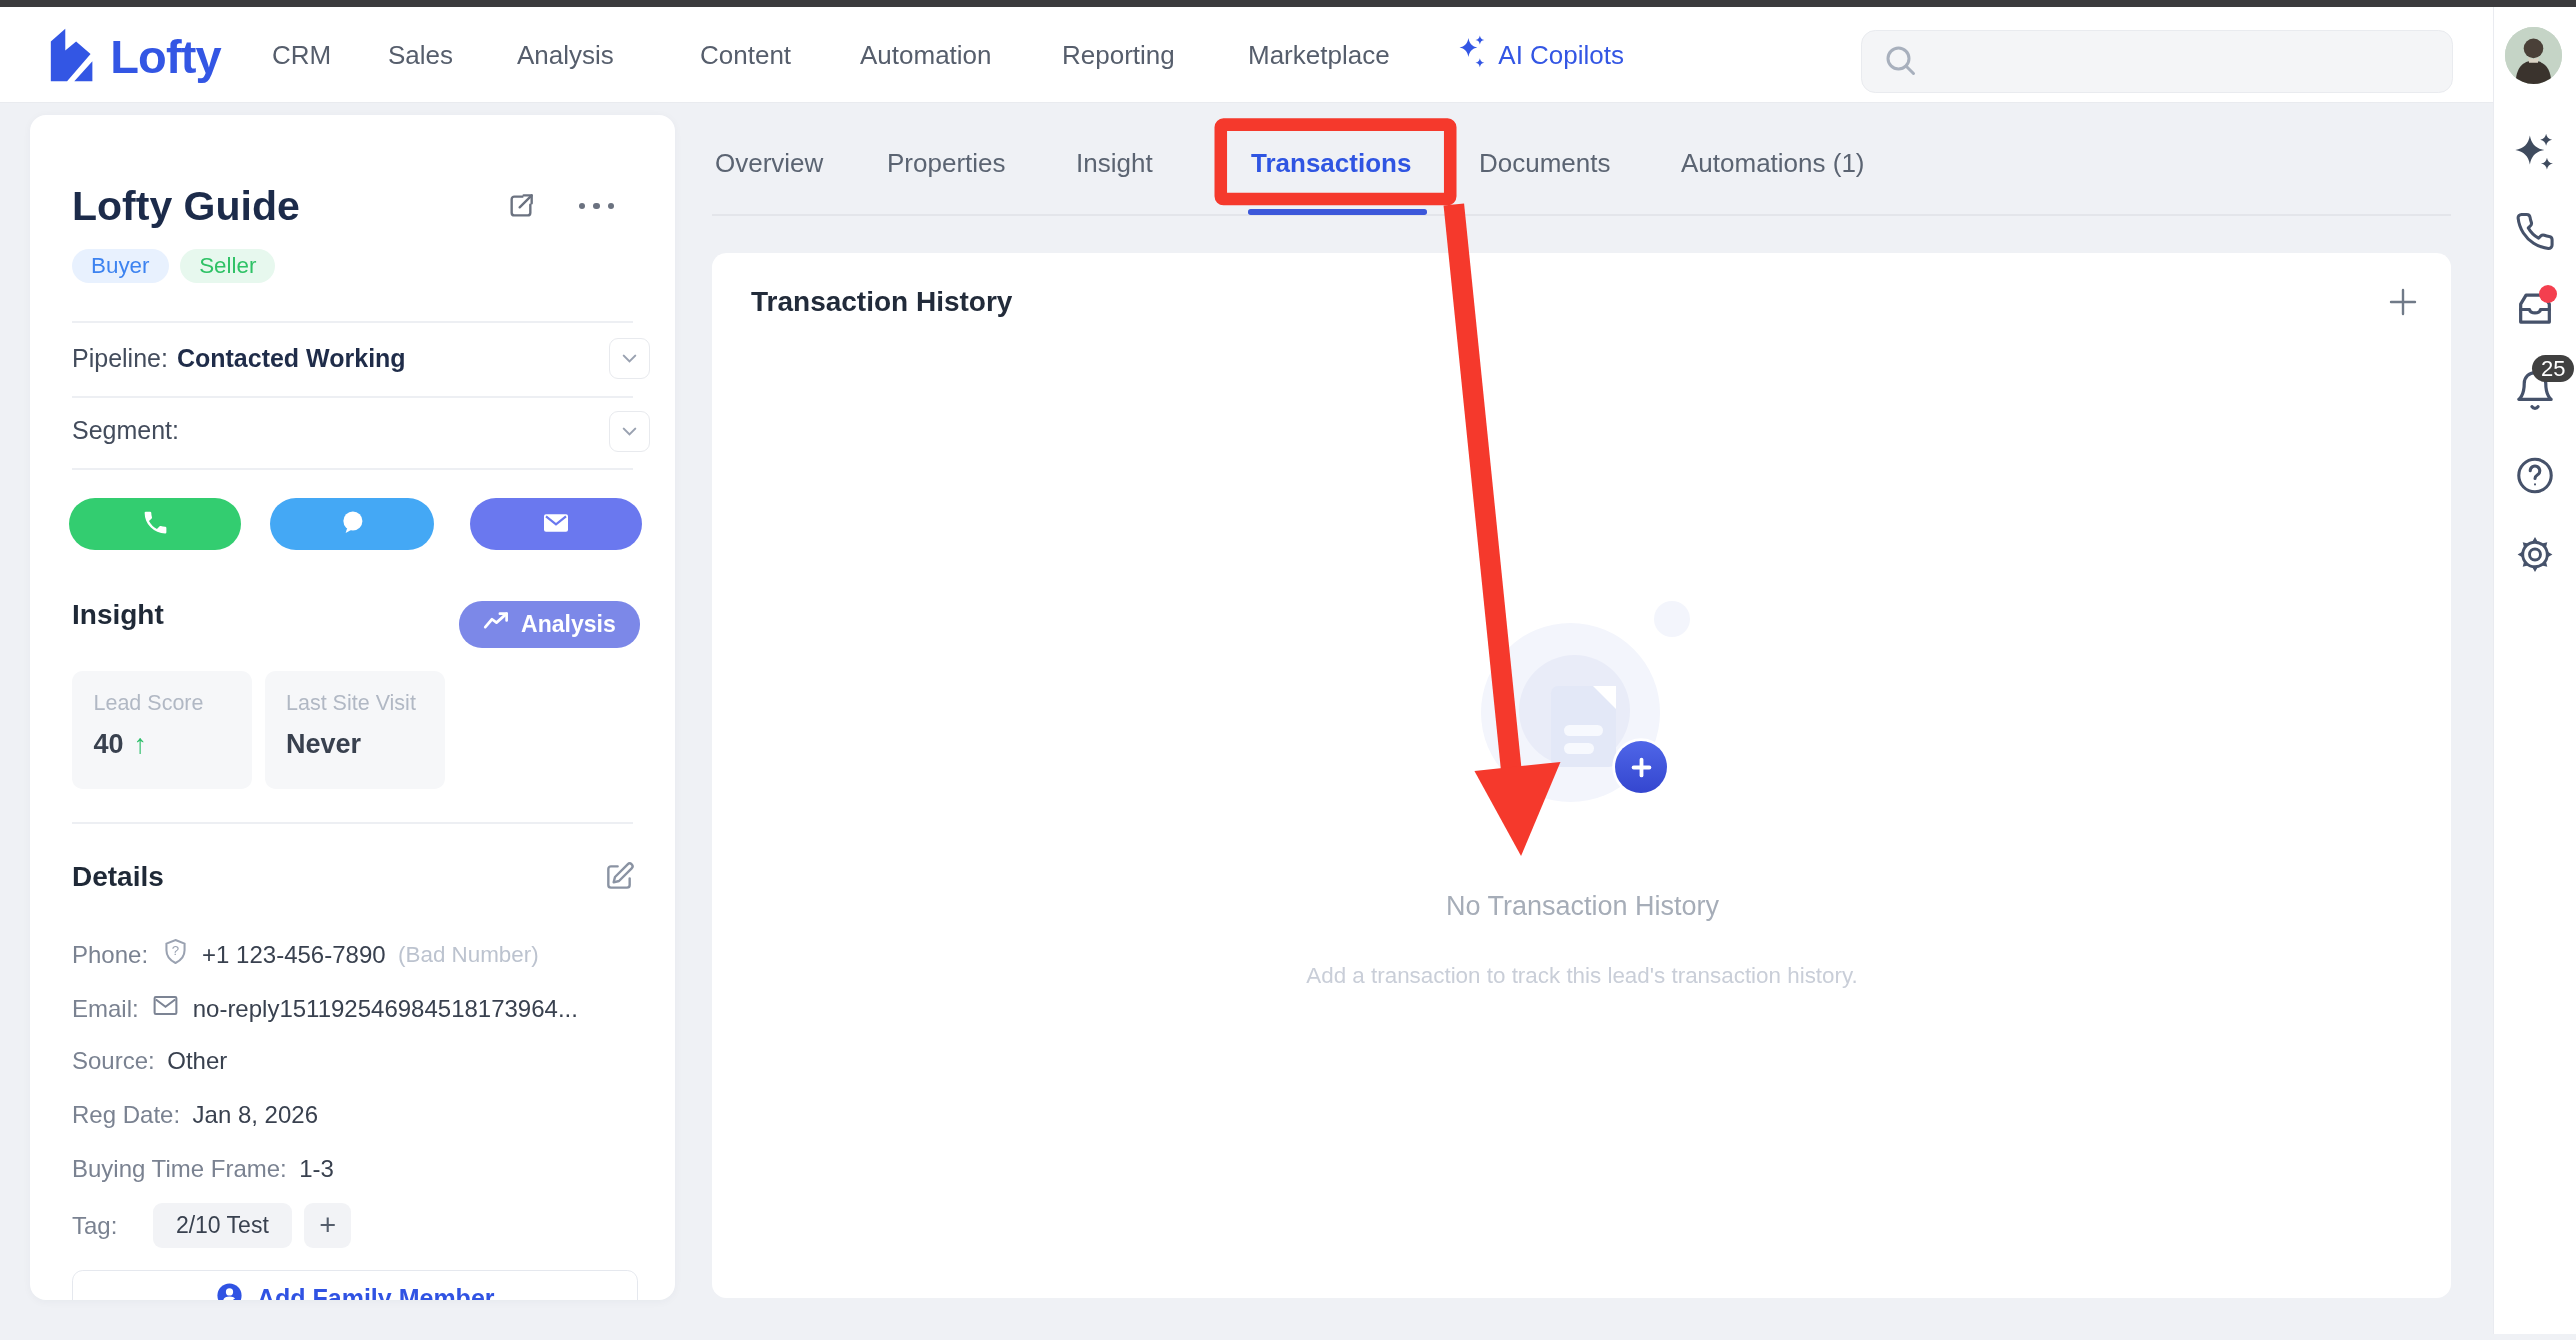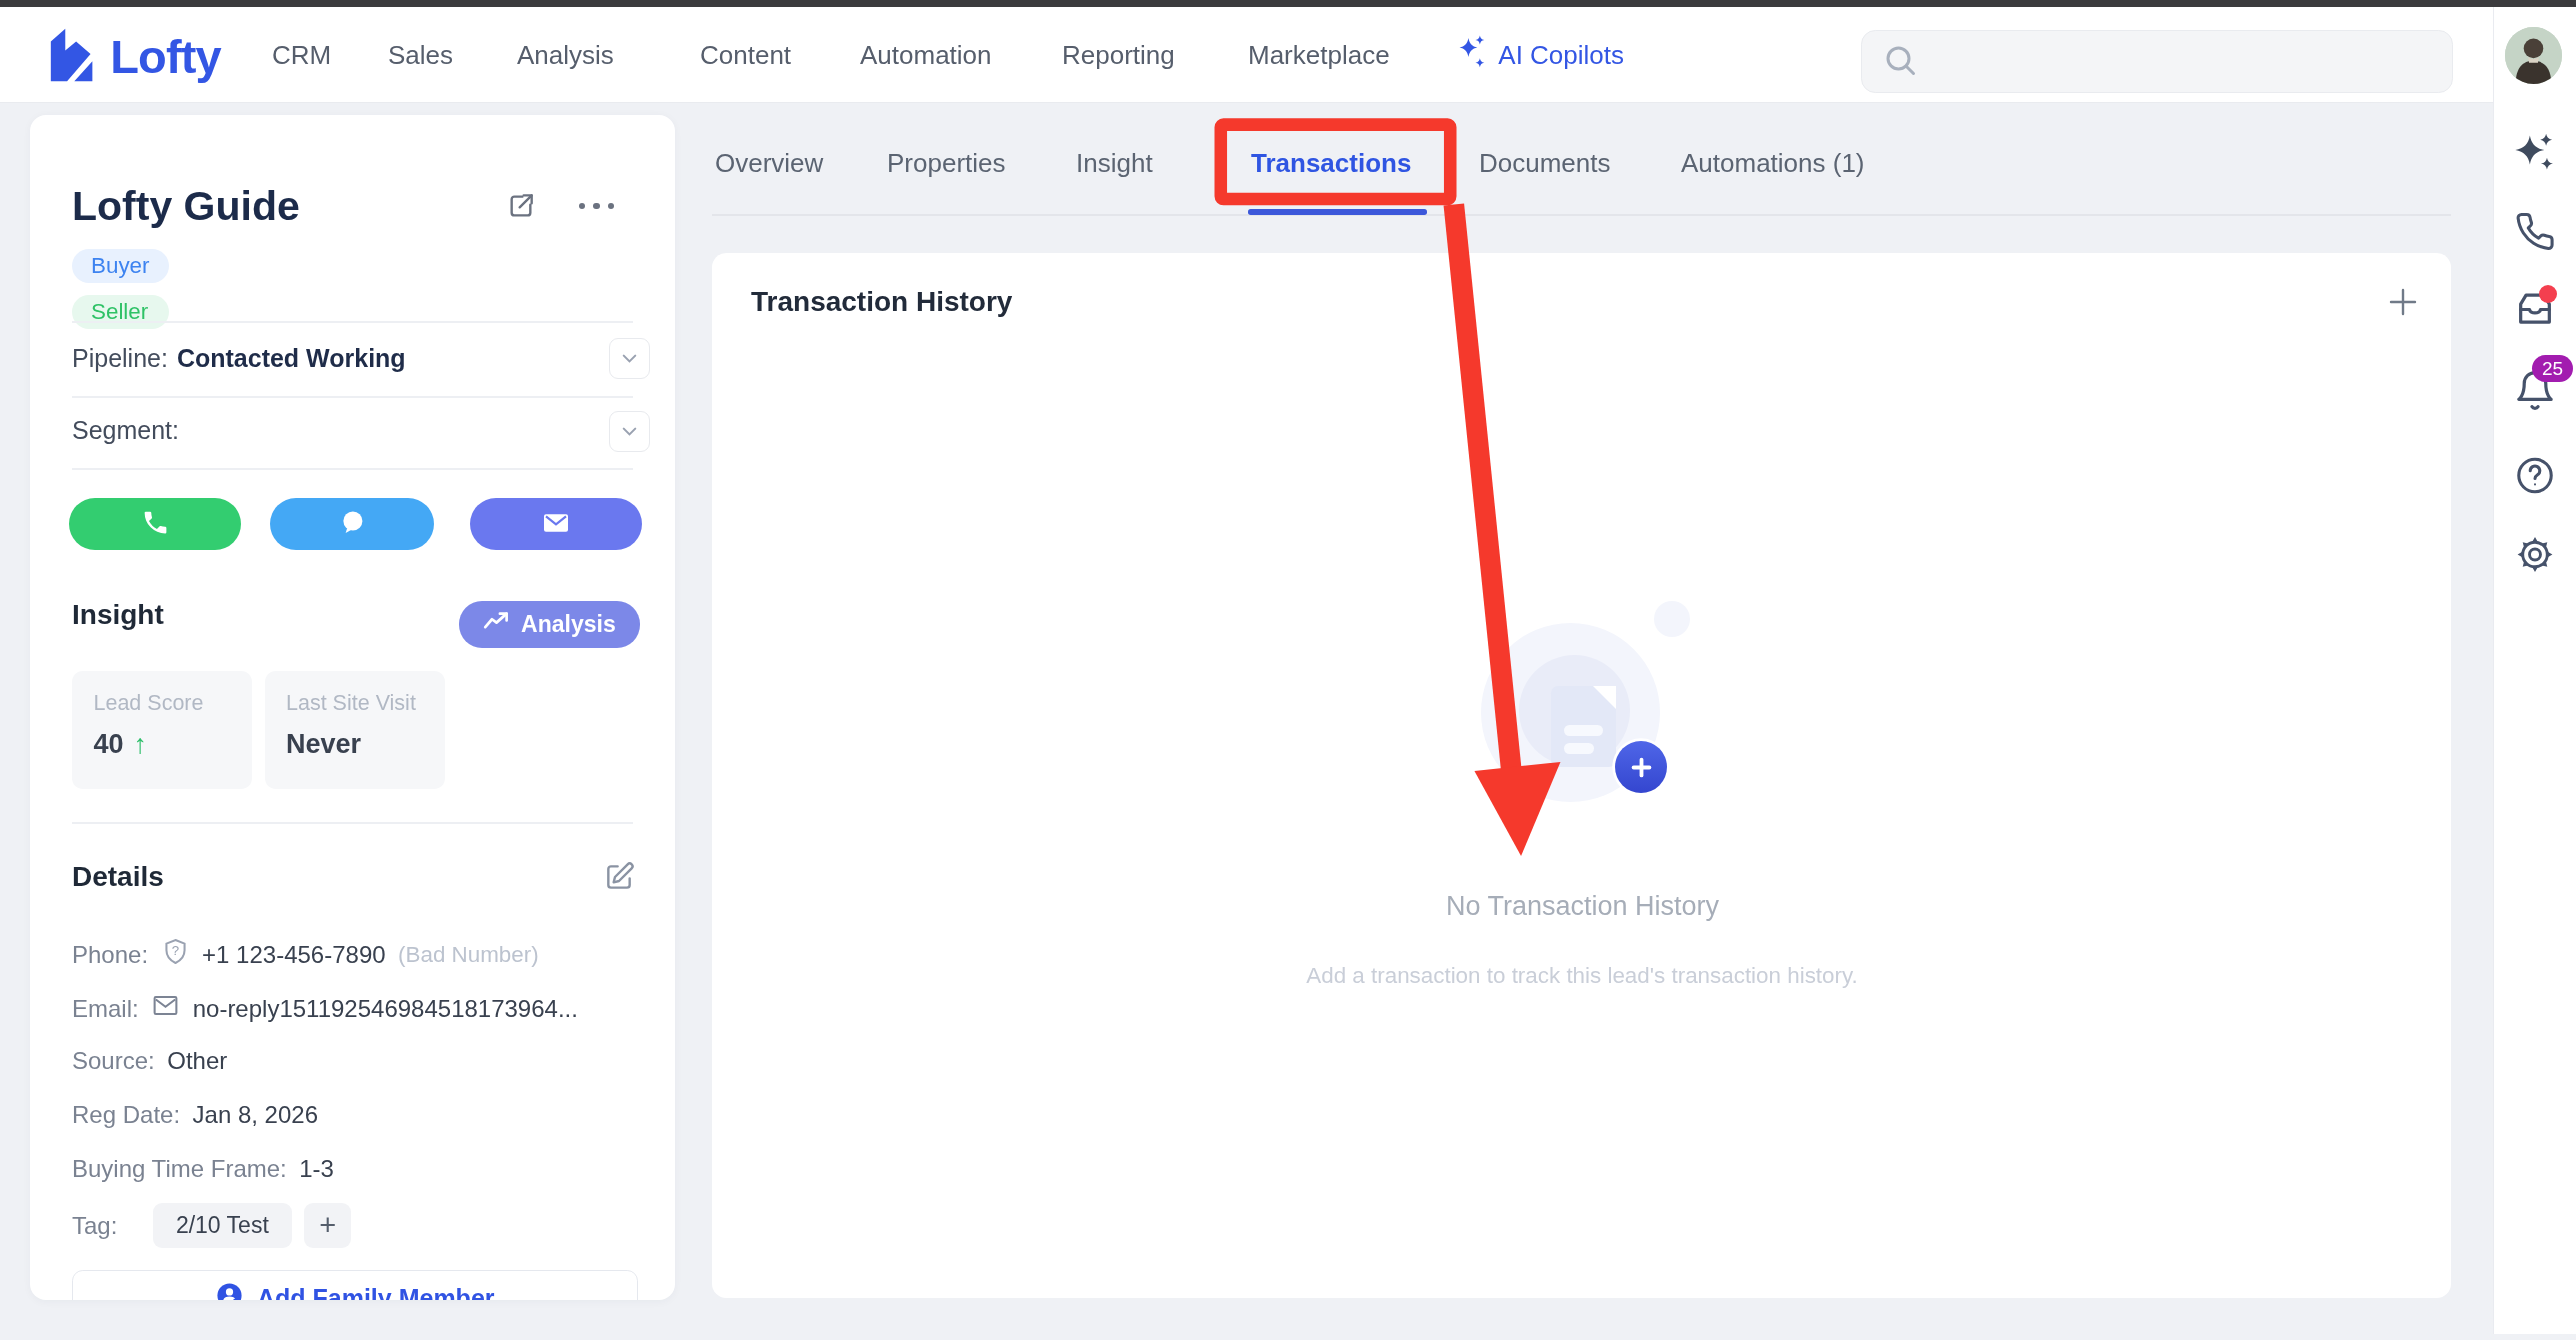--- a/index.html
+++ b/index.html
@@ -16,30 +16,30 @@
   .logo-text { font-size:47px; font-weight:bold; color:#3356e4; letter-spacing:-0.9px; }
   .nav-item { position:absolute; top:0; height:96px; display:flex; align-items:center; font-size:26px; color:#565e6c; font-weight:500; cursor:pointer; white-space:nowrap; }
   .nav-ai { color:#3356e4; font-weight:500; gap:10.8px; }
   .search-box { position:absolute; left:1861px; top:22.4px; width:592px; height:63px; background:#f4f5f7; border:1.8px solid #e9ebef; border-radius:14.3px; display:flex; align-items:center; padding-left:20px; gap:12.5px; }
   .search-box input { border:none; outline:none; background:transparent; font-size:24px; color:#4a5160; width:502px; font-family:"Liberation Sans", sans-serif; }
   .avatar { position:absolute; left:2505px; top:27px; width:57px; height:57px; border-radius:50%; overflow:hidden; background:#c5d4c6; z-index:70; cursor:pointer; }
 
   
   .right-rail { position:absolute; left:2493px; top:7.2px; width:83px; height:1327px; background:#ffffff; border-left:1.8px solid #e9ebf0; z-index:6; }
   .rail-icon { position:absolute; left:50%; transform:translateX(-50%); cursor:pointer; }
-  .rail-badge { position:absolute; left:2532px; top:355px; min-width:41px; height:27px; background:#a21caf; color:#fff; border-radius:13.4px; font-size:19px; display:flex; align-items:center; justify-content:center; padding:0 9px; z-index:8; }
+  .rail-badge { position:absolute; left:2532px; top:355px; min-width:41px; height:27px; background:#404040; color:#fff; border-radius:13.4px; font-size:22px; display:flex; align-items:center; justify-content:center; padding:0 9px; z-index:8; }
   .rail-dot { position:absolute; left:2539px; top:285px; width:18px; height:18px; background:#f43f4f; border-radius:50%; z-index:8; }
 
   
   .lead-card { position:absolute; left:30px; top:115px; width:645px; height:1185px; background:#fff; border-radius:16px; box-shadow:0 1.8px 9px rgba(30,40,80,.04); overflow:hidden; z-index:3; }
   .lead-name { position:absolute; left:42px; top:68px; font-size:41px; font-weight:bold; color:#1c2b4a; }
   .lead-share { position:absolute; left:475px; top:75px; cursor:pointer; }
   .lead-more { position:absolute; left:549px; top:88px; display:flex; gap:8px; cursor:pointer; }
   .lead-more i { width:6.3px; height:6.3px; border-radius:50%; background:#6b7280; }
-  .badge-row { position:absolute; left:42px; top:134px; display:flex; gap:11.7px;flex-direction:column; }
+  .badge-row { position:absolute; left:42px; top:134px; display:flex; gap:11.7px; }
   .badge { height:34px; border-radius:17px; font-size:22.4px; display:flex; align-items:center; padding:0 19px; }
   .badge.buyer { background:#e8f1fe; color:#3d83f0; }
   .badge.seller { background:#e7f8ee; color:#2fc266; }
   .divider { position:absolute; left:42px; width:561px; height:1.8px; background:#edeff3; }
   .field-row { position:absolute; left:42px; font-size:25px; color:#434c5c; display:flex; gap:9px; align-items:center; }
   .field-row b { color:#1f2c49; font-weight:bold; }
   .chev-btn { position:absolute; left:579px; width:41px; height:41px; border:1.8px solid #e8eaee; border-radius:9px; background:#fff; display:flex; align-items:center; justify-content:center; cursor:pointer; }
   .pill { position:absolute; top:383px; height:52px; border-radius:26px; display:flex; align-items:center; justify-content:center; cursor:pointer; }
   .pill.phone { left:39px; width:172px; background:#33cd70; }
   .pill.chat  { left:240px; width:164px; background:#44a8f5; }

